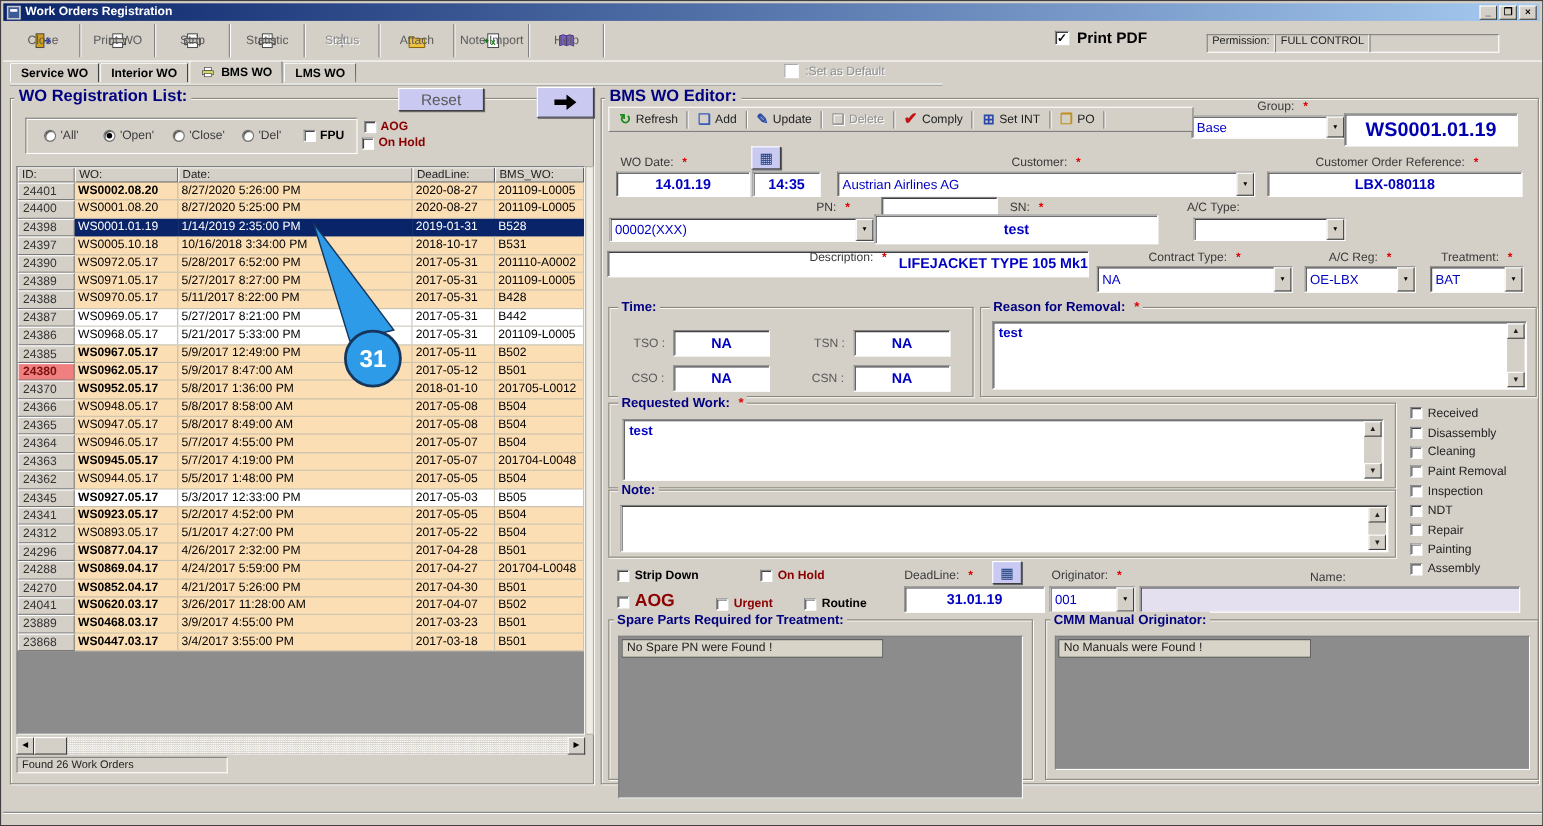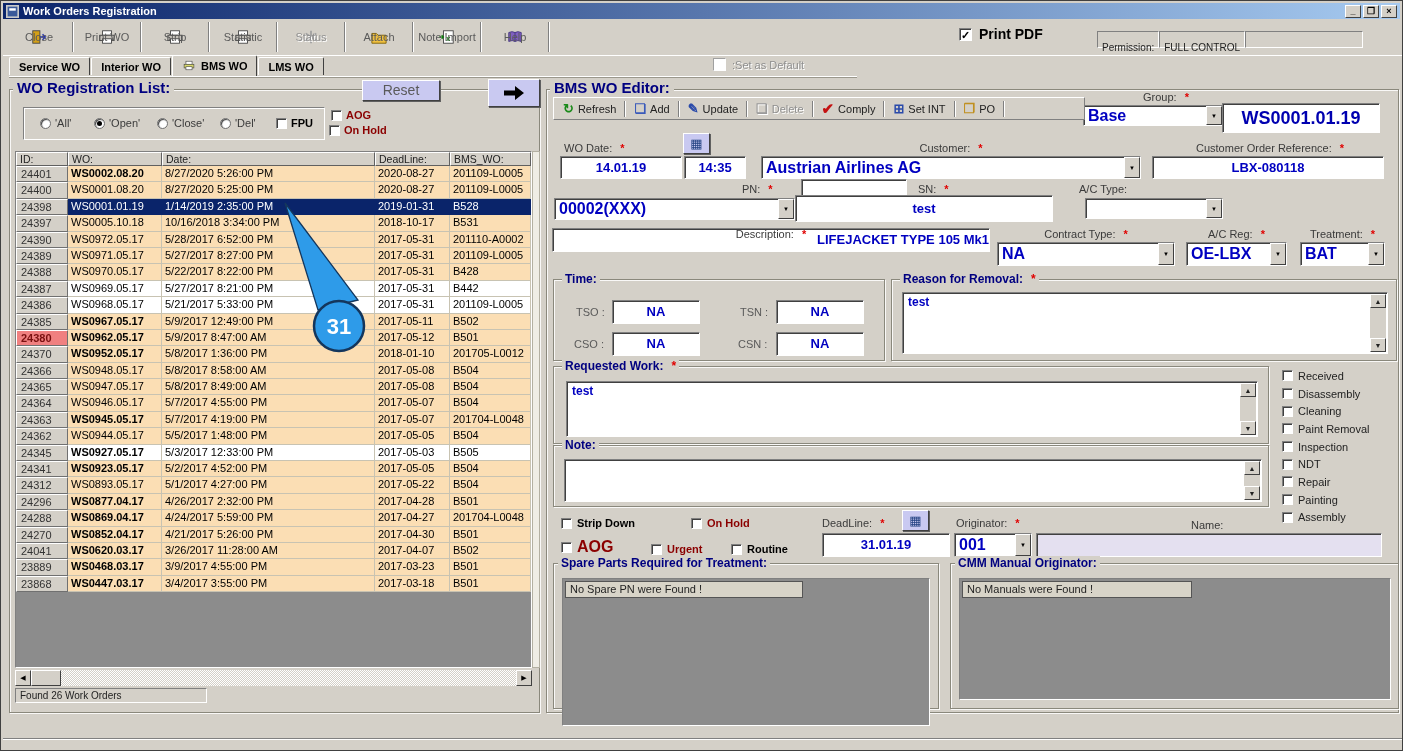--- a/index.html
+++ b/index.html
@@ -21,21 +21,21 @@
   .tbtn{width:64px;display:flex;flex-direction:column;align-items:center;justify-content:center;gap:1px}
   .tbtn svg{width:22px;height:16px}
   .tlbl{font-size:11px;color:#111}
   .tbtn.disabled .tlbl{color:#8f8f8f;text-shadow:1px 1px 0 #fff}
   .tsep{width:2px;margin:3px 1px;border-left:1px solid #808080;border-right:1px solid #fff}
   .printpdf{position:absolute;left:958px;top:25px;display:flex;align-items:center;gap:7px;
     font-weight:bold;font-size:14px}
   .cbox{width:13px;height:13px;background:#fff;border:1px solid;border-color:#808080 #fff #fff #808080;
     box-shadow:inset 1px 1px 0 #404040;font-size:11px;line-height:12px;text-align:center;font-weight:bold}
   .perm{position:absolute;left:1096px;top:30px;display:flex;align-items:center}
-  .permbox{height:17px;border:1px solid;border-color:#808080 #fff #fff #808080;padding:10px 4px 0;
+  .permbox{height:17px;border:1px solid;border-color:#808080 #fff #fff #808080;padding:0 4px 0;
     font-size:10px;color:#222;background:var(--chrome,#d4d0c8)}
   #perm-empty{width:118px}
   
   .tabs{position:absolute;left:8px;top:56px;height:20px;display:flex;z-index:2}
   .tab{background:var(--chrome,#d4d0c8);border:1px solid;border-color:#fff #404040 #404040 #fff;
     border-bottom:none;border-radius:2px 2px 0 0;padding:3px 9px 0;margin-right:1px;font-weight:bold;height:18px}
   .tab.active{height:21px;margin-top:-2px;padding-top:4px;display:flex;gap:5px;align-items:flex-start;z-index:3}
   .tabline{position:absolute;left:8px;top:75px;width:848px;height:2px;background:#fff;
     border-bottom:1px solid #9a978c;z-index:1}
   .setdefault{position:absolute;left:712px;top:57px;display:flex;align-items:flex-end;gap:6px;
@@ -46,21 +46,21 @@
     color:var(--label_navy,#000080);font-weight:bold;font-size:12px;white-space:nowrap}
   .paneltitle{position:absolute;z-index:3;background:var(--chrome,#d4d0c8);padding:0 4px;
     color:var(--label_navy,#000080);font-weight:bold;font-size:15px;white-space:nowrap}
   .ast{color:#e00000;font-weight:bold;margin-left:8px}
   .flabel{position:absolute;color:#3a3a3a;font-size:11px;white-space:nowrap;z-index:2}
   .fld{position:absolute;background:#fff;border:1px solid;border-color:#808080 #fff #fff #808080;
     box-shadow:inset 1px 1px 0 #404040;color:var(--value_blue,#0000c0);font-weight:bold;font-size:13px;
     text-align:center;white-space:nowrap;overflow:hidden}
   .combo{position:absolute;background:#fff;border:1px solid;border-color:#808080 #fff #fff #808080;
     box-shadow:inset 1px 1px 0 #404040;display:flex;align-items:center}
-  .cval{flex:1;padding-left:4px;color:var(--value_blue,#0000c0);font-weight:bold;font-size:16px;
+  .cval{flex:1;padding-left:4px;color:var(--value_blue,#0000c0);font-weight:normal;font-size:12px;
     white-space:nowrap;overflow:hidden}
   .cbtn{width:16px;align-self:stretch;background:var(--chrome,#d4d0c8);border:1px solid;
     border-color:#fff #404040 #404040 #fff;font-size:6px;display:flex;align-items:center;justify-content:center}
   .calbtn{position:absolute;width:27px;height:21px;background:var(--button_lavender,#c9c9f1);
     border:1px solid;border-color:#fff #404040 #404040 #fff;box-shadow:1px 1px 0 #606060;
     display:flex;align-items:center;justify-content:center;color:#204080;font-size:13px;z-index:2}
   .tarea{position:absolute;background:#fff;border:1px solid;border-color:#808080 #fff #fff #808080;
     box-shadow:inset 1px 1px 0 #404040;padding:2px 20px 2px 5px;color:var(--value_blue,#0000c0);
     font-weight:bold;font-size:12px;text-align:left}
   .vsb{position:absolute;right:1px;top:1px;bottom:1px;width:16px;background:var(--chrome,#d4d0c8);
@@ -406,21 +406,21 @@
           <div class="trow">
             <div class="cid">24389</div>
             <div class="c cwo">WS0971.05.17</div>
             <div class="c cdate">5/27/2017 8:27:00 PM</div>
             <div class="c cdl">2017-05-31</div>
             <div class="c cbms">201109-L0005</div>
           </div>
           <div class="trow">
             <div class="cid">24388</div>
             <div class="c cwo">WS0970.05.17</div>
-            <div class="c cdate">5/22/2017 8:22:00 PM</div>
+            <div class="c cdate">5/11/2017 8:22:00 PM</div>
             <div class="c cdl">2017-05-31</div>
             <div class="c cbms">B428</div>
           </div>
           <div class="trow wbg">
             <div class="cid">24387</div>
             <div class="c cwo">WS0969.05.17</div>
             <div class="c cdate">5/27/2017 8:21:00 PM</div>
             <div class="c cdl">2017-05-31</div>
             <div class="c cbms">B442</div>
           </div>

